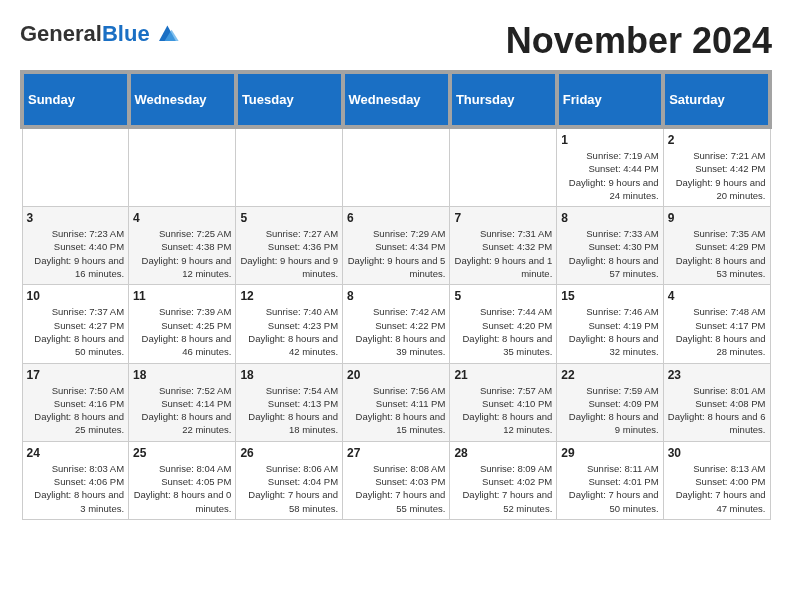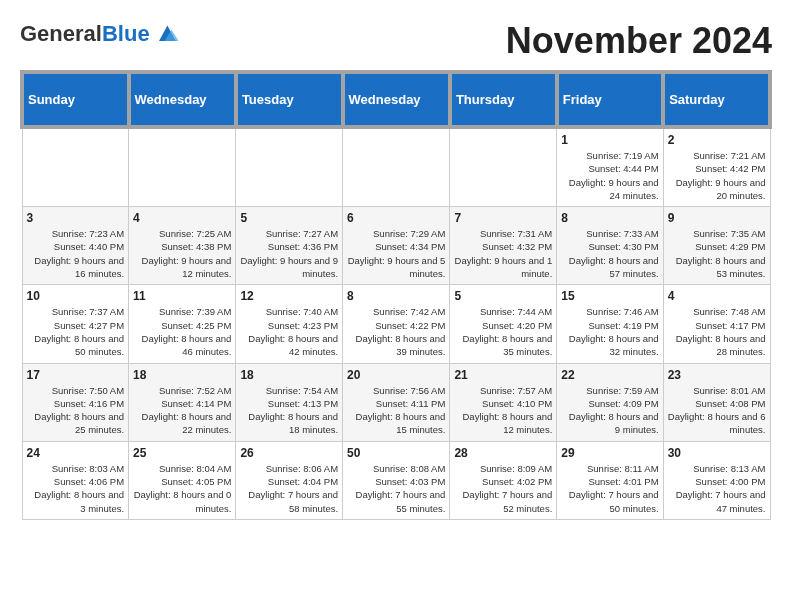--- a/index.html
+++ b/index.html
@@ -243,21 +243,21 @@
         </td>
         <td>
           <span class="day-number">25</span>
           <div class="day-info">Sunrise: 8:04 AM<br>Sunset: 4:05 PM<br>Daylight: 8 hours and 0 minutes.</div>
         </td>
         <td>
           <span class="day-number">26</span>
           <div class="day-info">Sunrise: 8:06 AM<br>Sunset: 4:04 PM<br>Daylight: 7 hours and 58 minutes.</div>
         </td>
         <td>
-          <span class="day-number">50</span>
+          <span class="day-number">27</span>
           <div class="day-info">Sunrise: 8:08 AM<br>Sunset: 4:03 PM<br>Daylight: 7 hours and 55 minutes.</div>
         </td>
         <td>
           <span class="day-number">28</span>
           <div class="day-info">Sunrise: 8:09 AM<br>Sunset: 4:02 PM<br>Daylight: 7 hours and 52 minutes.</div>
         </td>
         <td>
           <span class="day-number">29</span>
           <div class="day-info">Sunrise: 8:11 AM<br>Sunset: 4:01 PM<br>Daylight: 7 hours and 50 minutes.</div>
         </td>

